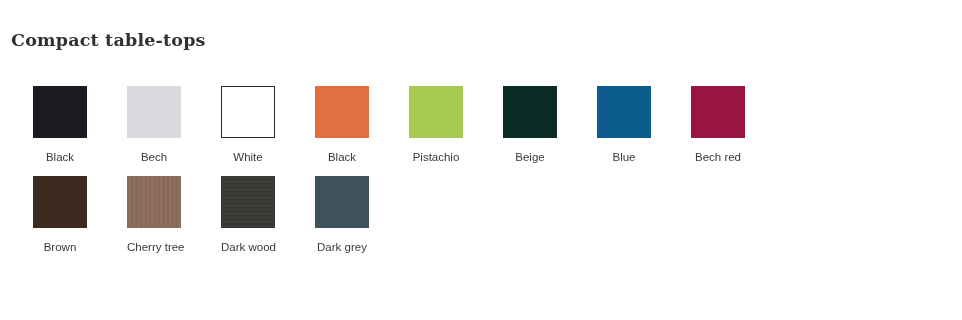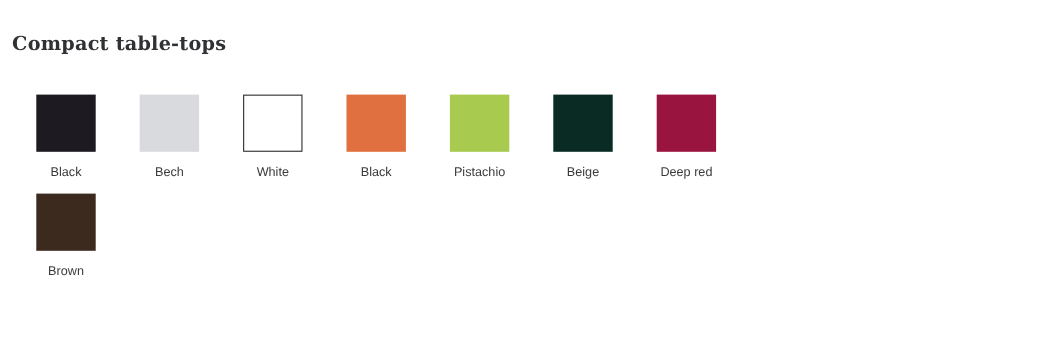--- a/index.html
+++ b/index.html
@@ -142,25 +142,45 @@
         </div>
         <div class="swatch-cell">
           <div class="swatch-chip" style="background-color: rgb(167, 202, 79);"></div>
           <div class="swatch-label">Pistachio</div>
         </div>
         <div class="swatch-cell">
           <div class="swatch-chip" style="background-color: rgb(10, 43, 35);"></div>
           <div class="swatch-label">Beige</div>
         </div>
         <div class="swatch-cell">
+          <div class="swatch-chip" style="background-color: rgb(13, 92, 142);"></div>
+          <div class="swatch-label">Blue</div>
+        </div>
+        <div class="swatch-cell">
           <div class="swatch-chip" style="background-color: rgb(153, 21, 64);"></div>
-          <div class="swatch-label">Deep red</div>
+          <div class="swatch-label">Bech red</div>
         </div>
       </div>
       <div class="swatch-row">
         <div class="swatch-cell">
           <div class="swatch-chip" style="background-color: rgb(61, 42, 30);"></div>
           <div class="swatch-label">Brown</div>
         </div>
+        <div class="swatch-cell">
+          <div class="swatch-chip" style="background-color: rgb(139, 106, 88);">
+            <div class="grain grain-vertical"></div>
+          </div>
+          <div class="swatch-label">Cherry tree</div>
+        </div>
+        <div class="swatch-cell">
+          <div class="swatch-chip" style="background-color: rgb(58, 56, 52);">
+            <div class="grain grain-horizontal"></div>
+          </div>
+          <div class="swatch-label">Dark wood</div>
+        </div>
+        <div class="swatch-cell">
+          <div class="swatch-chip" style="background-color: rgb(63, 82, 92);"></div>
+          <div class="swatch-label">Dark grey</div>
+        </div>
       </div>
     </div>
 
 </div>
 
 </body></html>

